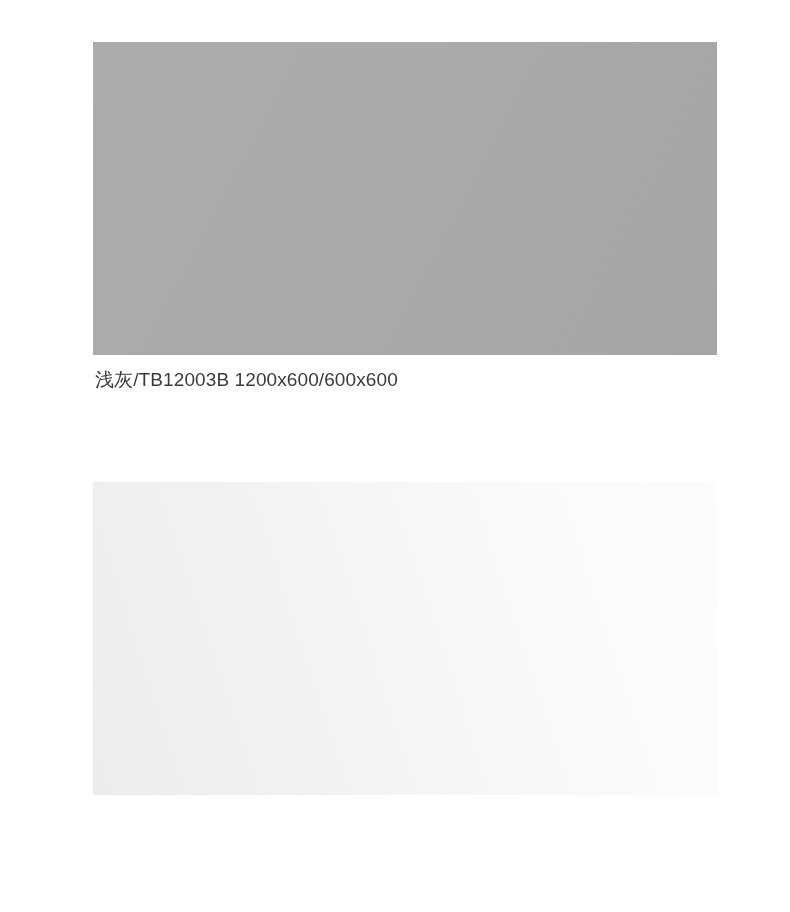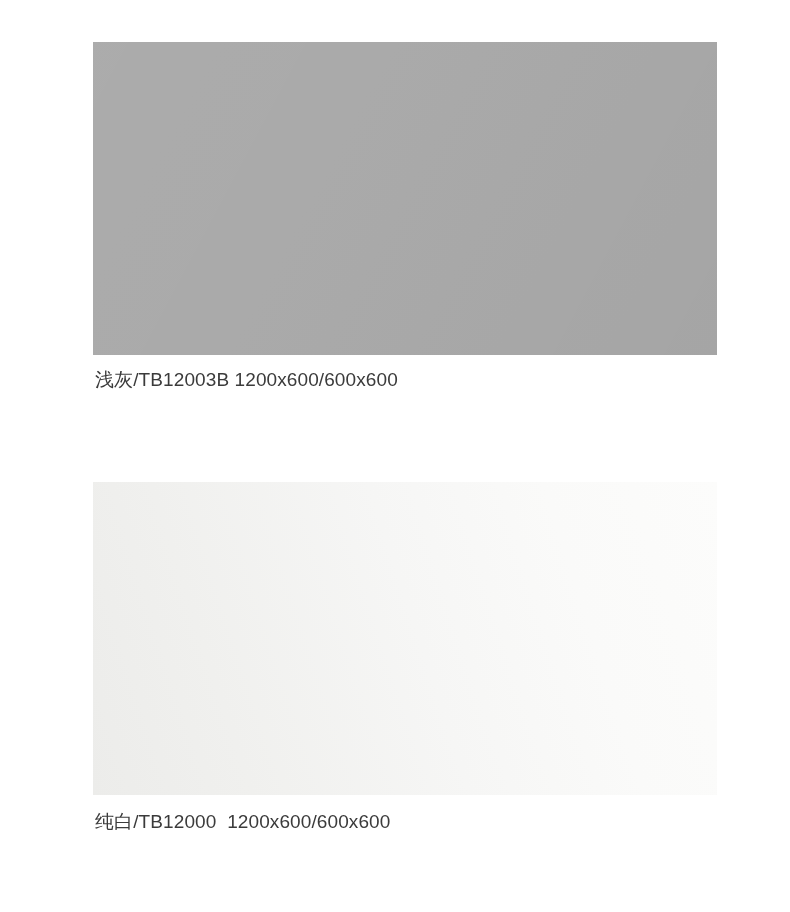--- a/index.html
+++ b/index.html
@@ -80,16 +80,15 @@
 
 <div class="swatch-page">
 
   <div class="swatch-block block-grey">
     <div class="swatch-tile swatch-tile--grey"></div>
     <div class="swatch-caption caption-grey">浅灰/TB12003B 1200x600/600x600</div>
   </div>
 
   <div class="swatch-block block-white">
     <div class="swatch-tile swatch-tile--white"></div>
-    <div class="swatch-caption caption-white">纯白/TB12000  1200x600/600x600</div>
   </div>
 
 </div>
 
 </body></html>

